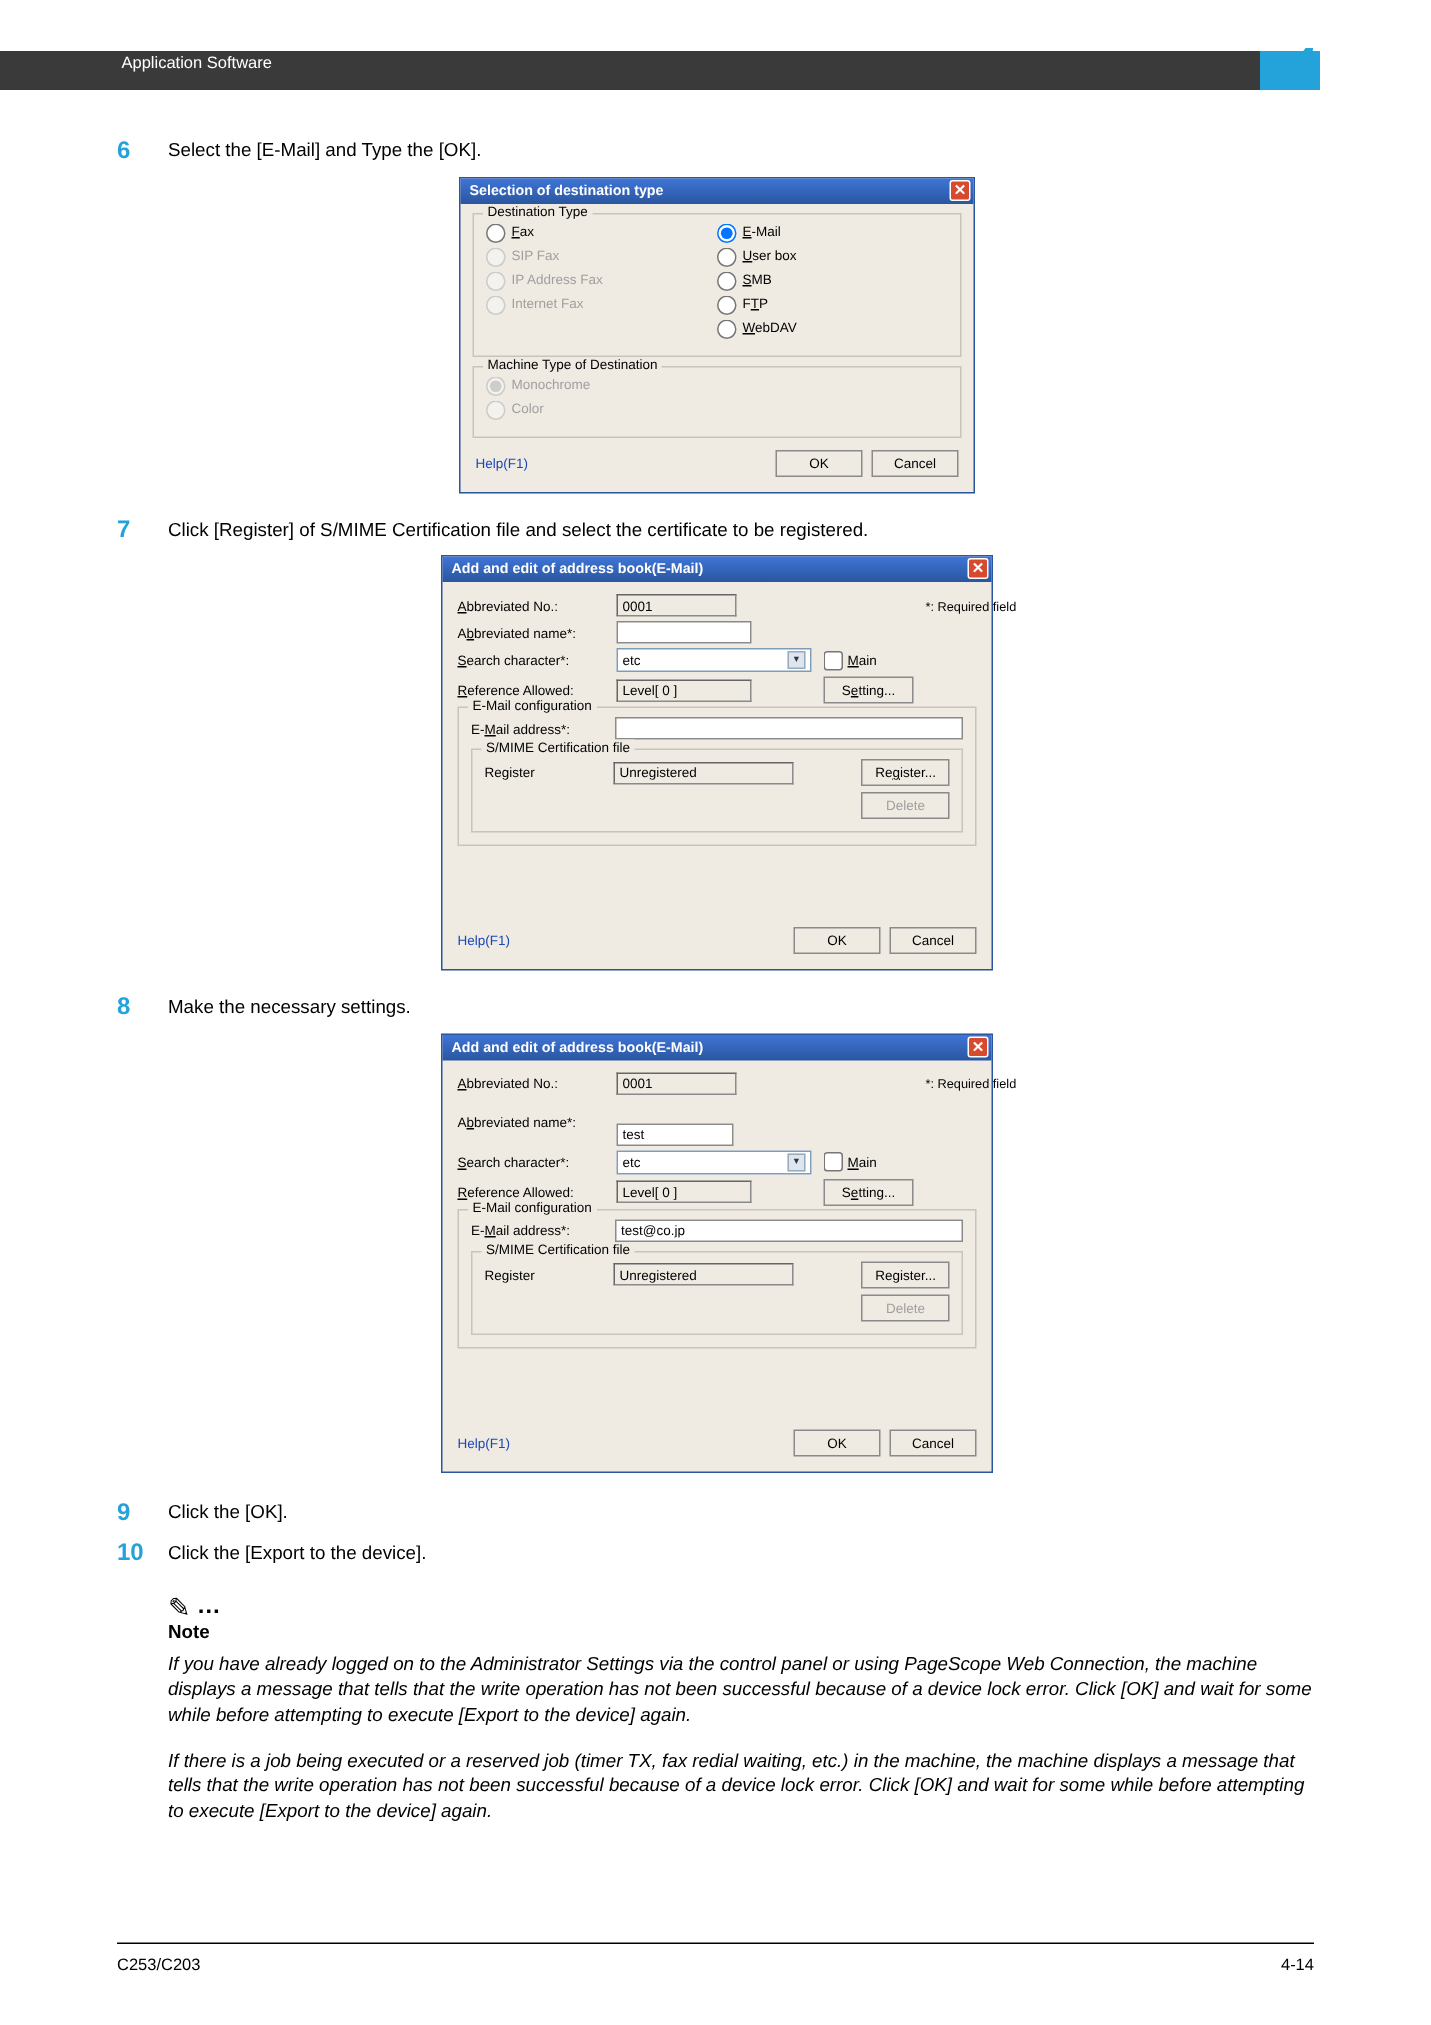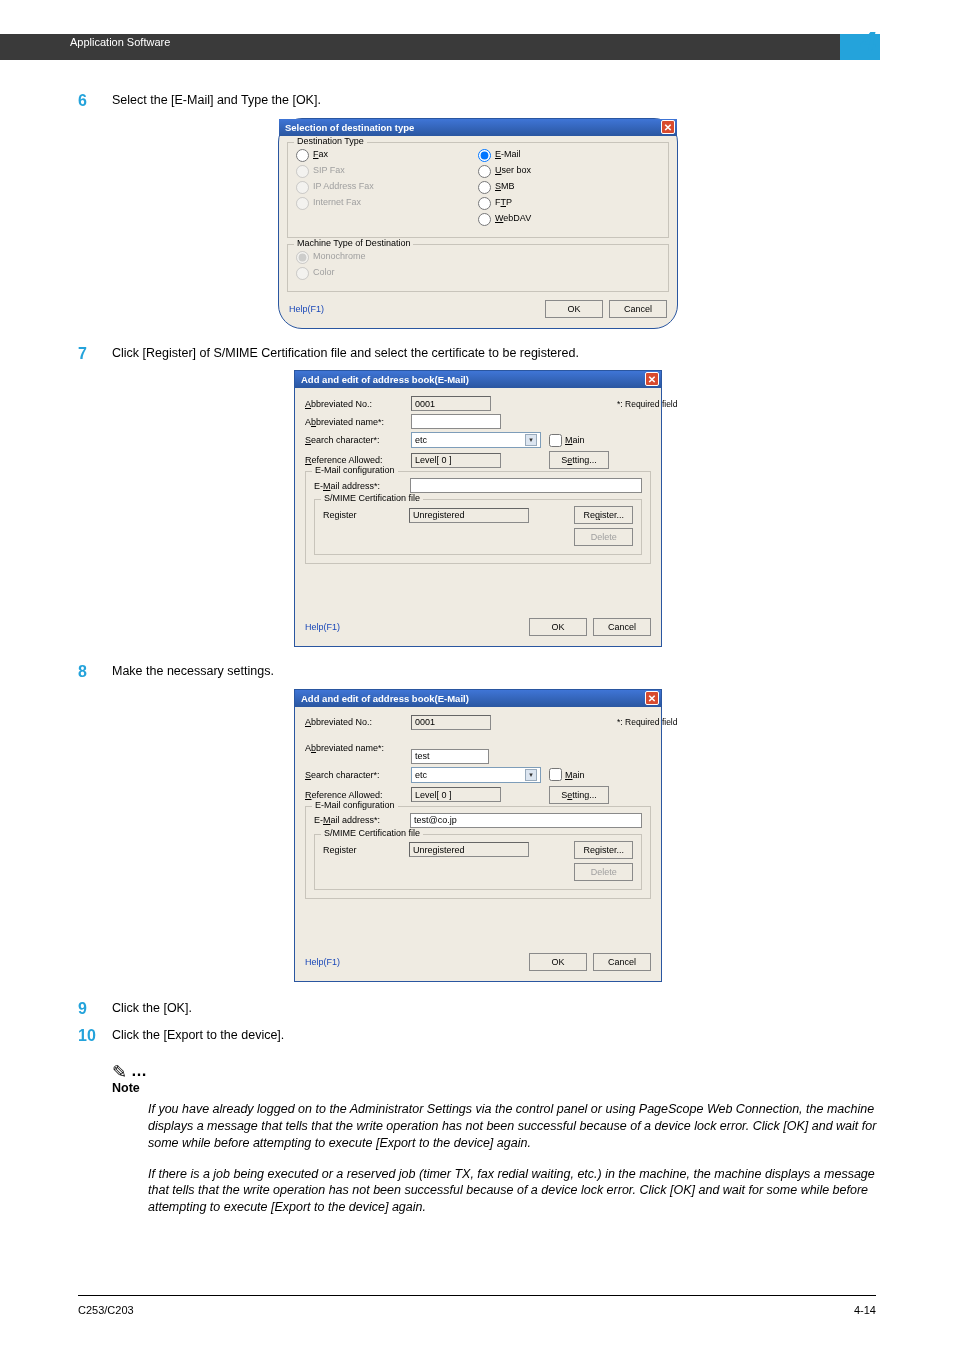--- a/index.html
+++ b/index.html
@@ -1,21 +1,21 @@
 <!DOCTYPE html>
 <html><head>
 <meta charset="utf-8">
 <style>
   * { box-sizing: border-box; margin: 0; padding: 0; }
   html, body { width: 954px; height: 1350px; background: #fff; font-family: Arial, Helvetica, sans-serif; color: #000; }
   .page { position: relative; width: 954px; height: 1350px; }
 
   
   .header-bar { position: absolute; top: 34px; left: 0; width: 100%; height: 26px; }
-  .header-title { position: absolute; left: 70px; top: 2px; font-size: 11px; color: #fff; }
+  .header-title { position: absolute; left: 81px; top: 2px; font-size: 11px; color: #fff; }
   .header-bg-left { position: absolute; left: 0; top: 0; width: 840px; height: 26px; background: #3a3a3a; }
   .header-bg-right { position: absolute; left: 840px; top: 0; width: 40px; height: 26px; background: #24a3db; }
   .header-num { position: absolute; right: 78px; top: -8px; font-size: 28px; font-weight: bold; font-style: italic; color: #24a3db; }
 
   .content { position: absolute; top: 80px; left: 78px; width: 800px; }
 
   .step-row { display: flex; align-items: flex-start; margin-top: 12px; }
   .step-num { width: 34px; font-size: 16px; font-weight: bold; color: #24a3db; flex-shrink: 0; line-height: 1.1; }
   .step-text { font-size: 12.5px; color: #000; line-height: 1.35; }
 
@@ -32,21 +32,21 @@
   .grayed { color: #a0a0a0; }
   .link { color: #1a48b8; cursor: pointer; font-size: 9px; }
   .btn { background: #efebe2; border: 1px solid #8a8a8a; height: 18px; min-width: 58px; font-size: 9px; padding: 0 8px; text-align: center; line-height: 16px; cursor: pointer; }
   .btn.disabled { color: #a0a0a0; }
   .input-flat { background: #fff; border: 1px solid #8a8a8a; height: 15px; font-size: 9px; padding: 0 3px; }
   .input-sunken { background: #efebe2; border: 1px solid #8a8a8a; border-top-color: #666; border-left-color: #666; height: 15px; font-size: 9px; padding: 0 3px; display: inline-flex; align-items: center; }
   .select-look { background: #fff; border: 1px solid #7e9db9; height: 16px; font-size: 9px; padding: 4px 3px; display: inline-flex; align-items: center; justify-content: space-between; }
   .select-arrow { display: inline-block; width: 12px; height: 12px; background: #dce5f0; border: 1px solid #9ab; font-size: 7px; line-height: 10px; text-align: center; color: #333; }
 
   
-  .dlg1 { width: 400px; border-radius: 24px; }
+  .dlg1 { width: 344px; }
   .dlg1 .cols { display: flex; }
   .dlg1 .col { flex: 1; }
   .dlg1 .foot { display: flex; justify-content: space-between; align-items: center; padding: 2px 10px 10px 10px; }
   .dlg1 .foot .btns { display: flex; gap: 6px; }
 
   
   .dlg2 { width: 368px; }
   .dlg2 .hdr-grid { display: grid; grid-template-columns: 98px 1fr auto auto; gap: 3px 8px; align-items: center; padding: 8px 10px 2px 10px; }
   .dlg2 .req { font-size: 8.5px; text-align: right; white-space: nowrap; }
   .dlg2 .lbl { font-size: 9px; }
@@ -54,21 +54,21 @@
   .dlg2 .group2 { margin: 0 10px 6px 10px; }
   .dlg2 .foot { display: flex; justify-content: space-between; align-items: center; padding: 6px 10px 10px 10px; margin-top: 48px; }
   .dlg2 .foot .btns { display: flex; gap: 6px; }
 
   
   .note-block { margin-top: 16px; margin-left: 34px; font-size: 12.5px; }
   .note-head { display: flex; align-items: flex-end; gap: 4px; margin-bottom: 2px; }
   .pen-icon { font-size: 18px; line-height: 1; transform: translateY(2px); }
   .dots { font-size: 16px; font-weight: bold; letter-spacing: 1px; line-height: 1; }
   .note-label { font-weight: bold; margin-left: 0; }
-  .note-para { font-style: italic; margin-top: 6px; line-height: 1.35; margin-left: 36px; }
+  .note-para { font-style: italic; margin-top: 6px; line-height: 1.35; }
 
   .footer-line { position: absolute; left: 78px; right: 78px; bottom: 54px; border-top: 1px solid #000; }
   .footer-left { position: absolute; left: 78px; bottom: 34px; font-size: 11px; }
   .footer-right { position: absolute; right: 78px; bottom: 34px; font-size: 11px; }
 </style>
 </head>
 <body>
 
 <div class="page">
 

